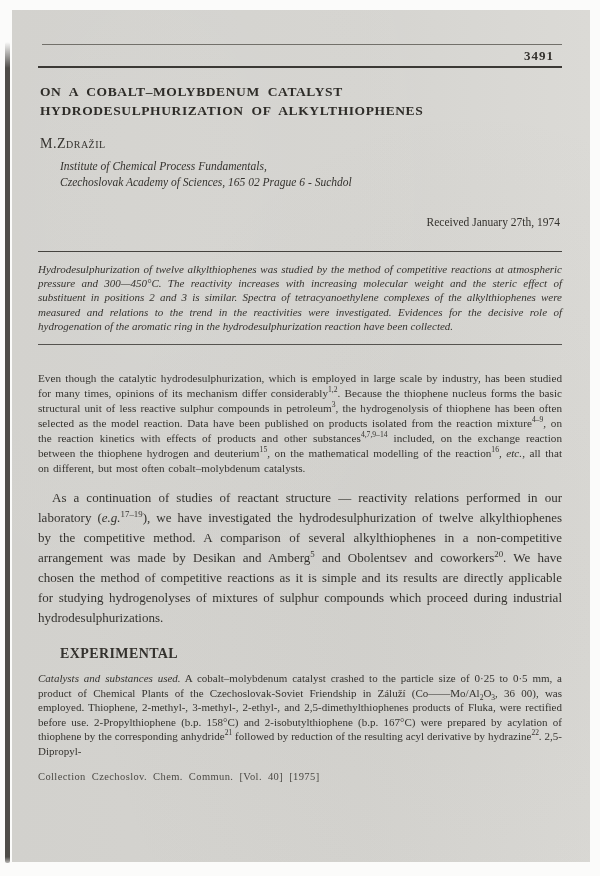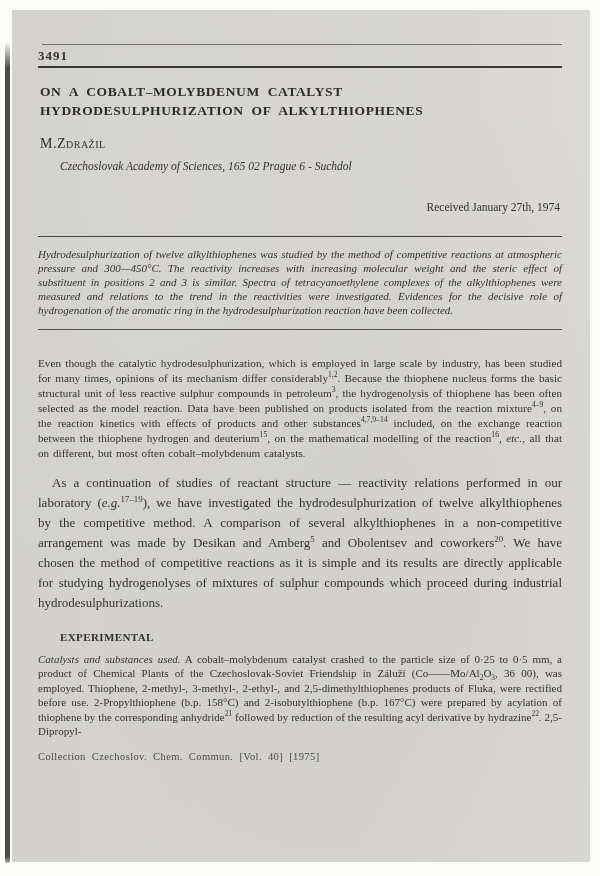--- a/index.html
+++ b/index.html
@@ -28,20 +28,21 @@
     left:12px;top:10px;right:10px;bottom:14px;
     background:
       radial-gradient(ellipse at 25% 20%, rgba(255,255,255,.05), rgba(255,255,255,0) 55%),
       radial-gradient(ellipse at 80% 70%, rgba(120,118,112,.06), rgba(120,118,112,0) 60%),
       linear-gradient(90deg, #d2d1cd 0%, var(--paper) 60%, #dbdad6 100%);
     padding:0 28px 0 26px;
   }
   .rule{border:0;margin:0;}
   .rule-top-thin{margin-top:34px;margin-left:4px;border-top:1px solid #72706a;}
   .page-number{
+    text-align:right;
     font-size:13px;font-weight:bold;
     letter-spacing:1px;
     padding:3px 8px 2px 0;
   }
   .rule-top-thick{border-top:2px solid #3b3935;}
   .title{
     margin:14px 0 0 2px;
     font-size:13.5px;font-weight:bold;
     line-height:19px;
     letter-spacing:.6px;word-spacing:4px;
@@ -82,21 +83,21 @@
   }
   .para2{
     margin-top:12px;
     font-size:13px;line-height:20px;
     text-align:justify;
     text-indent:14px;
     word-spacing:1.5px;
   }
   .section-heading{
     margin:18px 0 0 22px;
-    font-size:11px;font-weight:bold;
+    font-size:14px;font-weight:bold;
     letter-spacing:.4px;
   }
   .experimental{
     margin-top:9px;
     font-size:11px;line-height:14.6px;
     text-align:justify;
   }
   .footer{
     margin-top:12px;
     font-size:10.5px;
@@ -120,20 +121,21 @@
   <hr class="rule rule-top-thick">
 
   <h1 class="title">
     <span>ON A COBALT–MOLYBDENUM CATALYST</span>
     <span>HYDRODESULPHURIZATION OF ALKYLTHIOPHENES</span>
   </h1>
 
   <div class="author">M.Zdražil</div>
 
   <div class="affiliation">
+    <span>Institute of Chemical Process Fundamentals,</span>
     <span>Czechoslovak Academy of Sciences, 165 02 Prague 6 - Suchdol</span>
   </div>
 
   <div class="received">Received January 27th, 1974</div>
 
   <hr class="rule rule-abstract-top">
 
   <p class="abstract">Hydrodesulphurization of twelve alkylthiophenes was studied by the method of competitive reactions at atmospheric pressure and 300—450°C. The reactivity increases with increasing molecular weight and the steric effect of substituent in positions 2 and 3 is similar. Spectra of tetracyanoethylene complexes of the alkylthiophenes were measured and relations to the trend in the reactivities were investigated. Evidences for the decisive role of hydrogenation of the aromatic ring in the hydrodesulphurization reaction have been collected.</p>
 
   <hr class="rule rule-abstract-bottom">

